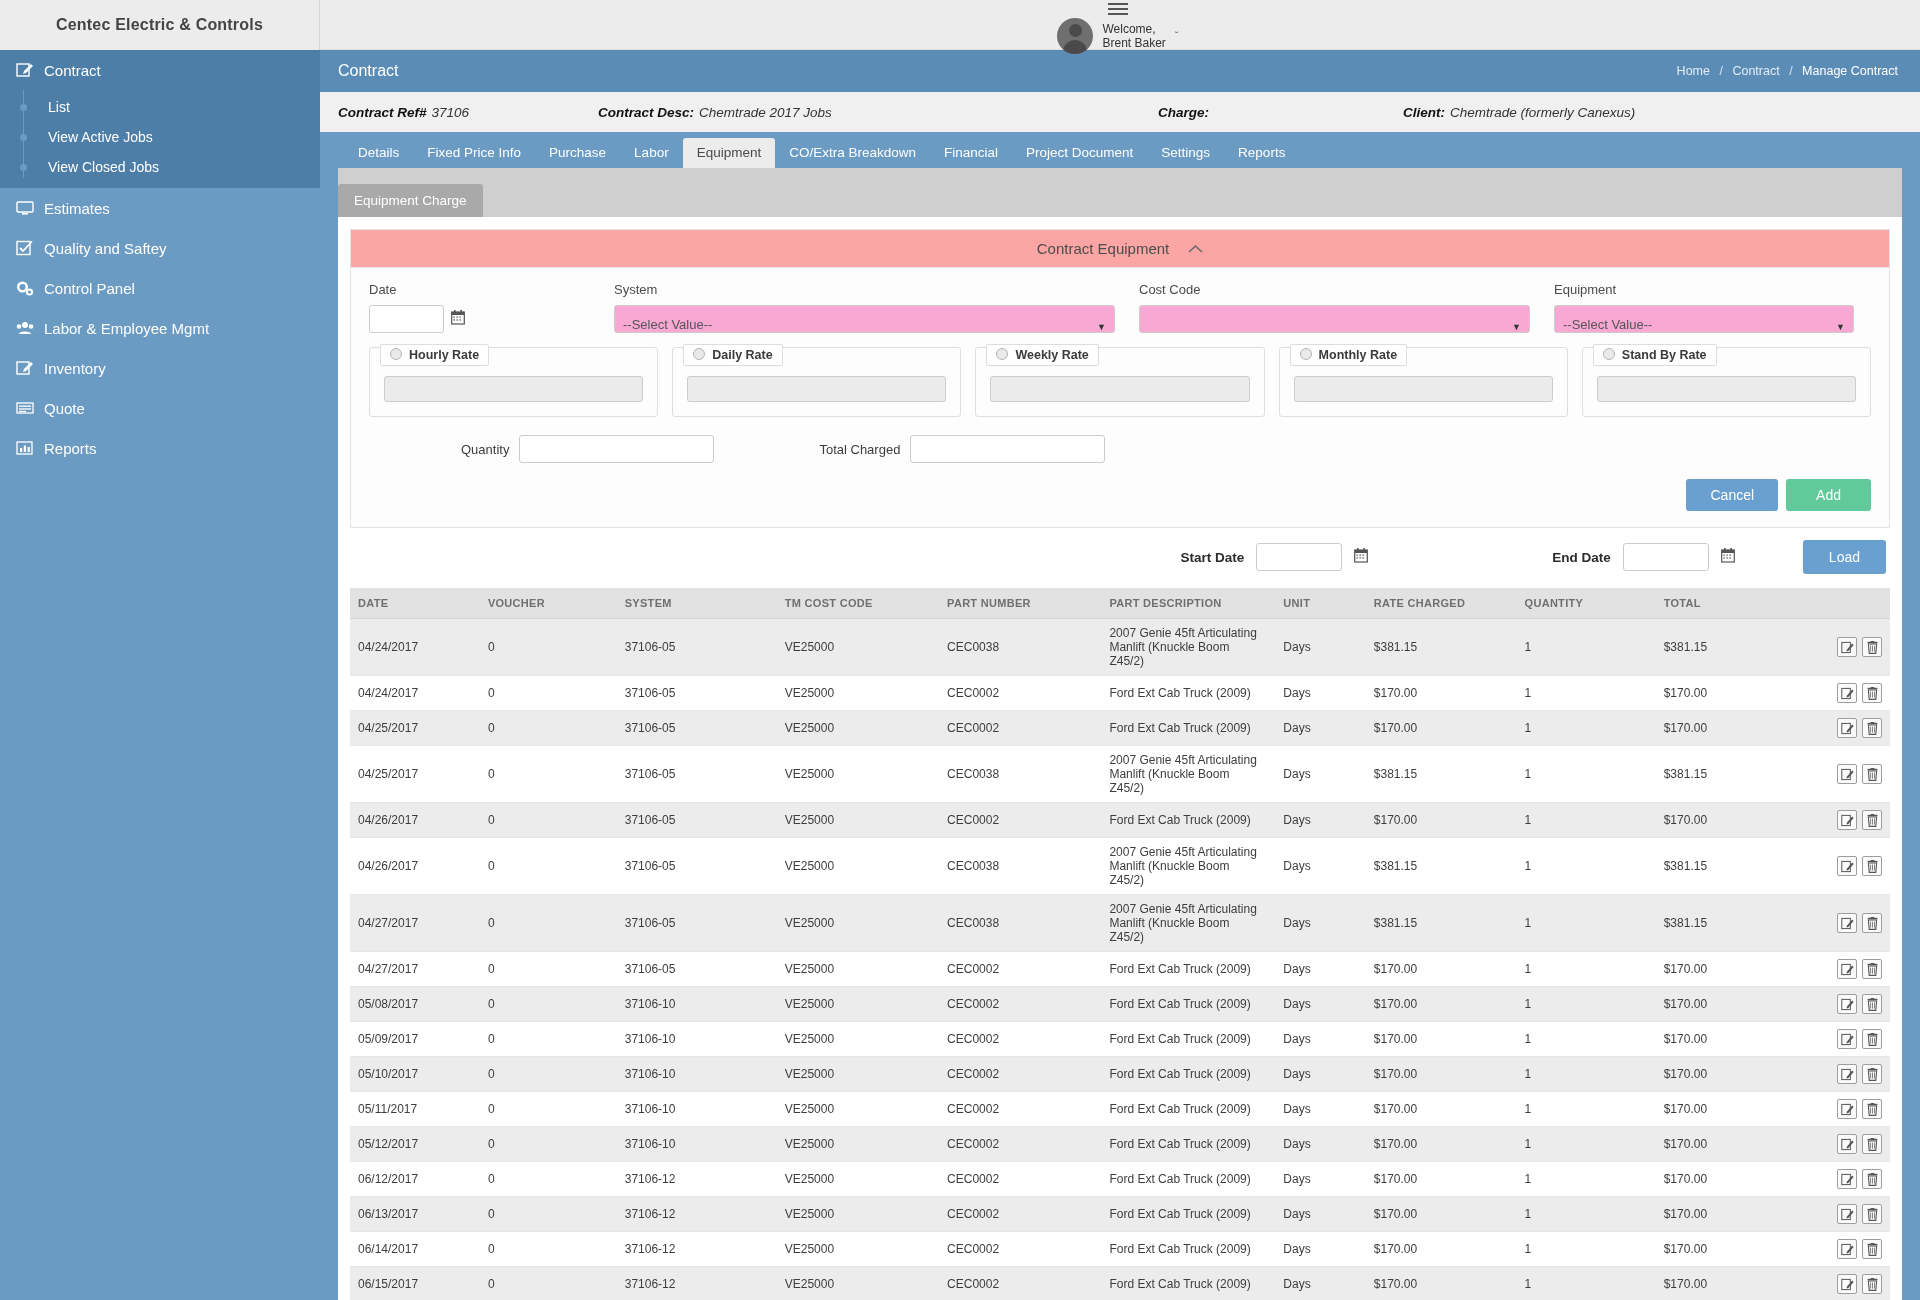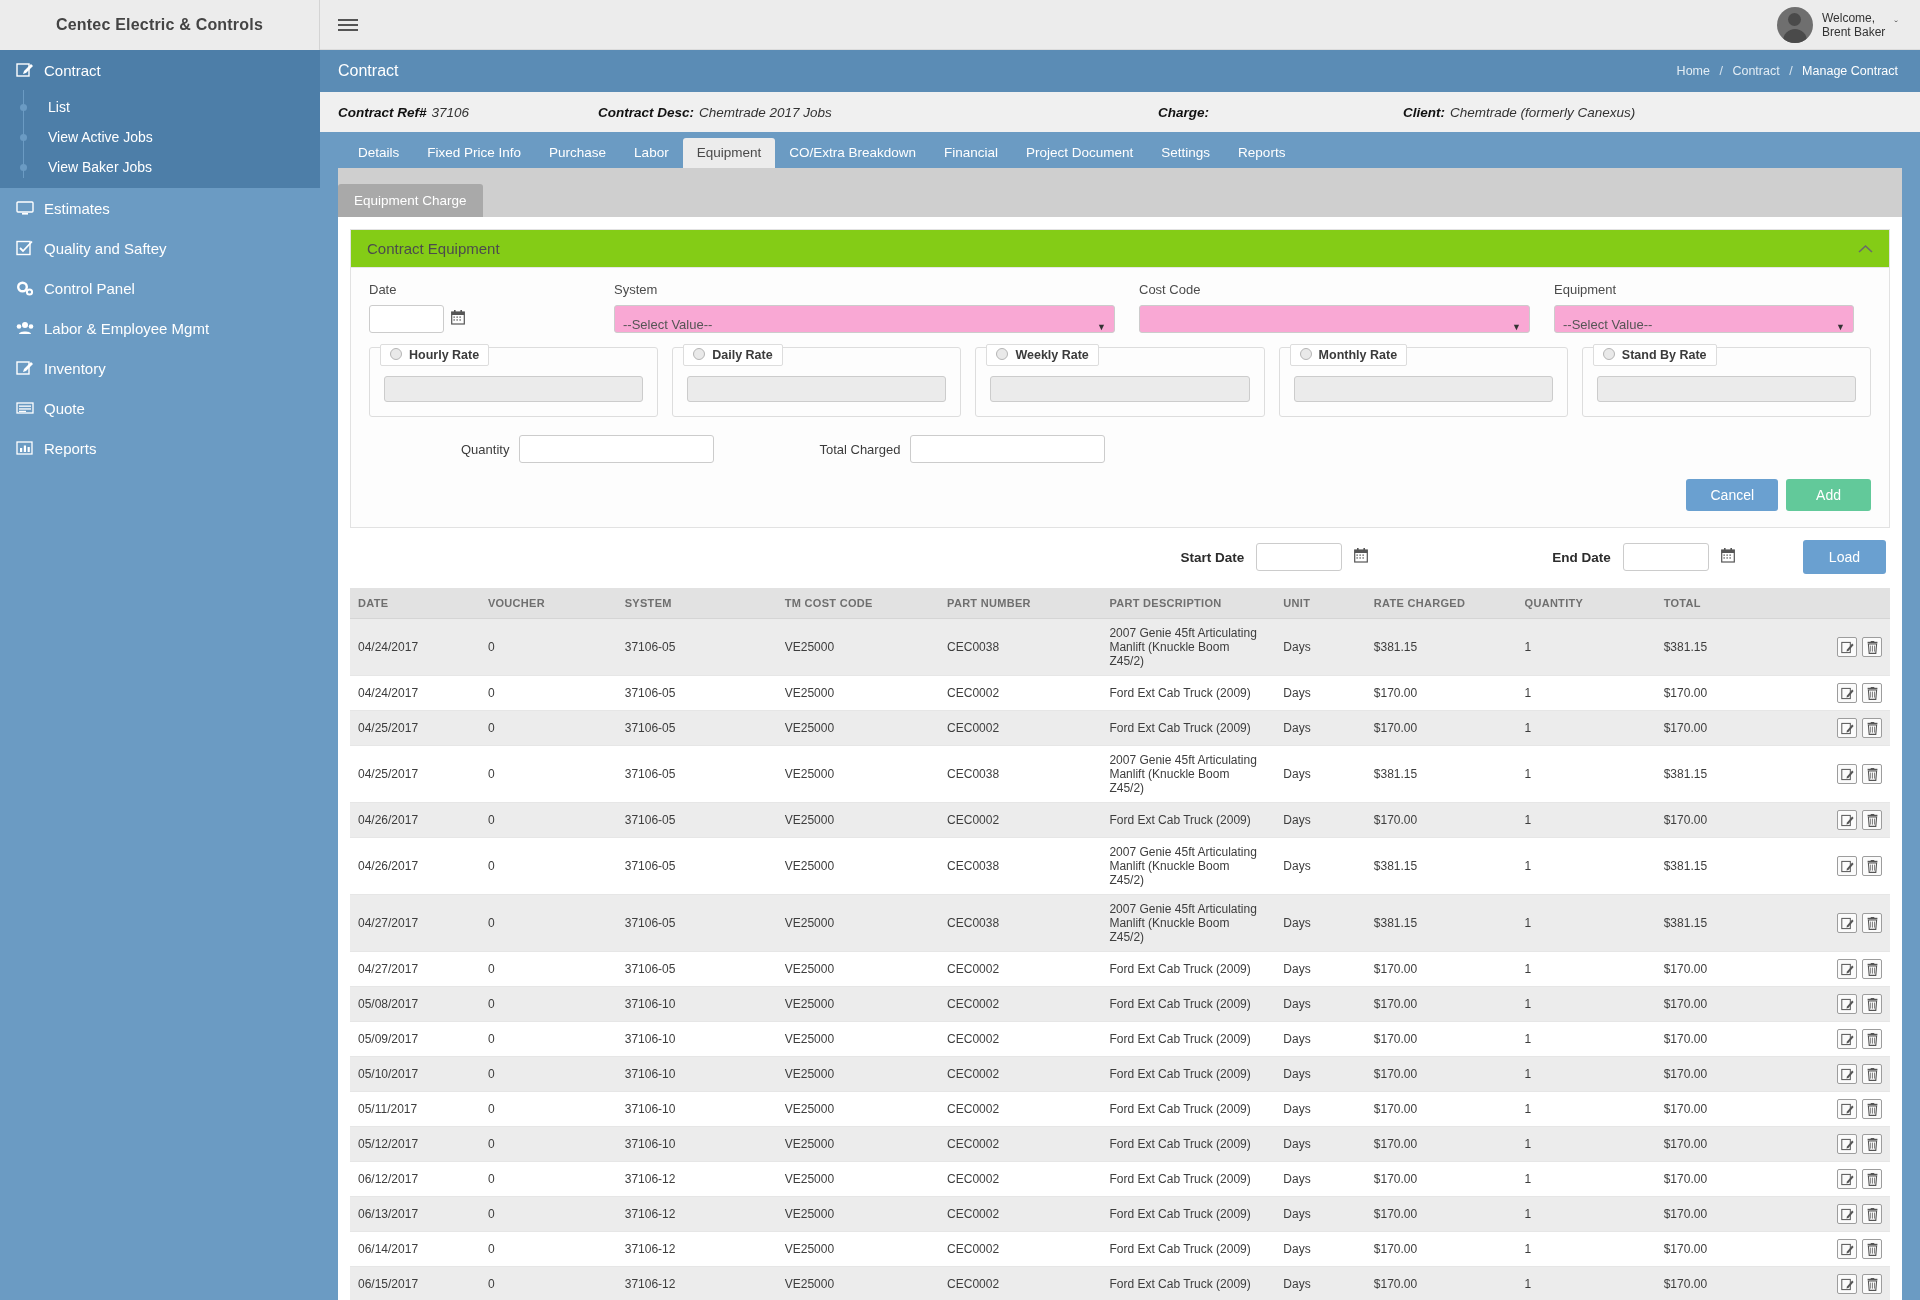--- a/index.html
+++ b/index.html
@@ -43,20 +43,21 @@
   }
   .ico { width:18px; height:16px; display:inline-block; position:relative; flex:0 0 18px; }
   .ico svg { display:block; }
 
   
   .main { flex:1; min-width:0; height:1300px; display:flex; flex-direction:column; background:#6b9bc3; }
   .topbar {
     height:50px; background:#ececec; display:flex; align-items:center;
     padding:0 22px 0 18px; justify-content:space-between;
     border-bottom:1px solid #dcdcdc;
+    flex-direction:column;
   }
   .hamburger { width:20px; cursor:pointer; }
   .hamburger span { display:block; height:2px; background:#555; margin:3px 0; }
   .userbox { display:flex; align-items:center; gap:9px; cursor:pointer; }
   .avatar {
     width:36px; height:36px; border-radius:50%; background:#6f6f6f; position:relative; overflow:hidden;
   }
   .avatar:before{content:"";position:absolute;width:13px;height:13px;border-radius:50%;background:#4a4a4a;left:11.5px;top:6px;}
   .avatar:after{content:"";position:absolute;width:24px;height:16px;border-radius:12px 12px 0 0;background:#4a4a4a;left:6px;top:22px;}
   .welcome { font-size:12px; line-height:14px; color:#333; }
@@ -92,22 +93,22 @@
 
   .subtabbar { background:#cfcfcf; height:49px; display:flex; align-items:flex-end; }
   .subtab {
     background:#a9a9a9; color:#fff; font-size:13.5px; padding:10px 16px;
     border-radius:3px 3px 0 0; cursor:pointer; line-height:1;
   }
 
   .panelwrap { background:#ffffff; padding:12px; }
   .panel { border:1px solid #e2e2e2; background:#fdfdfd; }
   .panel-head {
-    background:#84cc16; border-bottom:1px solid #e6e6e6; height:38px;
-    display:flex; align-items:center; justify-content:space-between; padding:0 16px;gap:19px;
+    background:#fca5a5; border-bottom:1px solid #e6e6e6; height:38px;
+    display:flex; align-items:center; justify-content:center; padding:0 16px;gap:19px;
   }
   .panel-title { font-size:15px; color:#4c4c4c; }
   .collapse-caret { color:#6a6a6a; font-size:15px; cursor:pointer; }
   .panel-body { padding:14px 18px 10px 18px; }
 
   .frow { display:flex; }
   .fcol { padding-right:24px; }
   .flabel { font-size:13px; color:#4b4b4b; margin-bottom:8px; }
   .inp {
     border:1px solid #ccc; border-radius:3px; height:28px; background:#fff;
@@ -208,21 +209,21 @@
         <span>Contract</span>
       </li>
       <li class="sub-wrap">
         <div class="sub-item">
           <span>List</span>
         </div>
         <div class="sub-item">
           <span>View Active Jobs</span>
         </div>
         <div class="sub-item">
-          <span>View Baker Jobs</span>
+          <span>View Closed Jobs</span>
         </div>
       </li>
 
       <li class="nav-item">
         <span class="ico">
           <svg width="18" height="16" viewBox="0 0 18 16">
               <rect x="1" y="2" width="16" height="10" rx="1" fill="none" stroke="#fff" stroke-width="1.4"></rect>
               <rect x="6" y="13" width="6" height="1.6" fill="#fff"></rect>
             </svg>
         </span>

